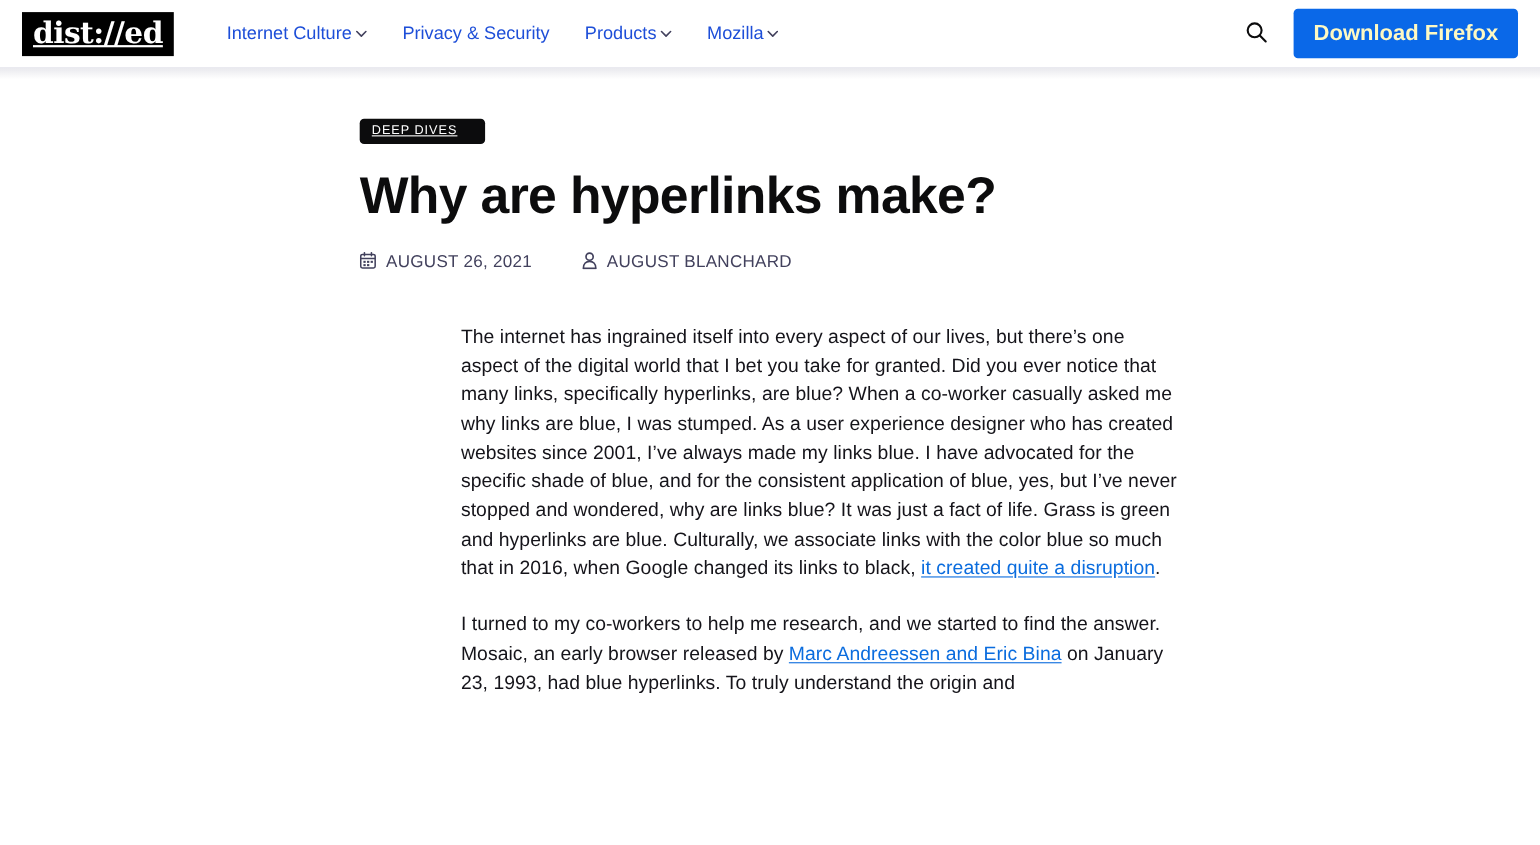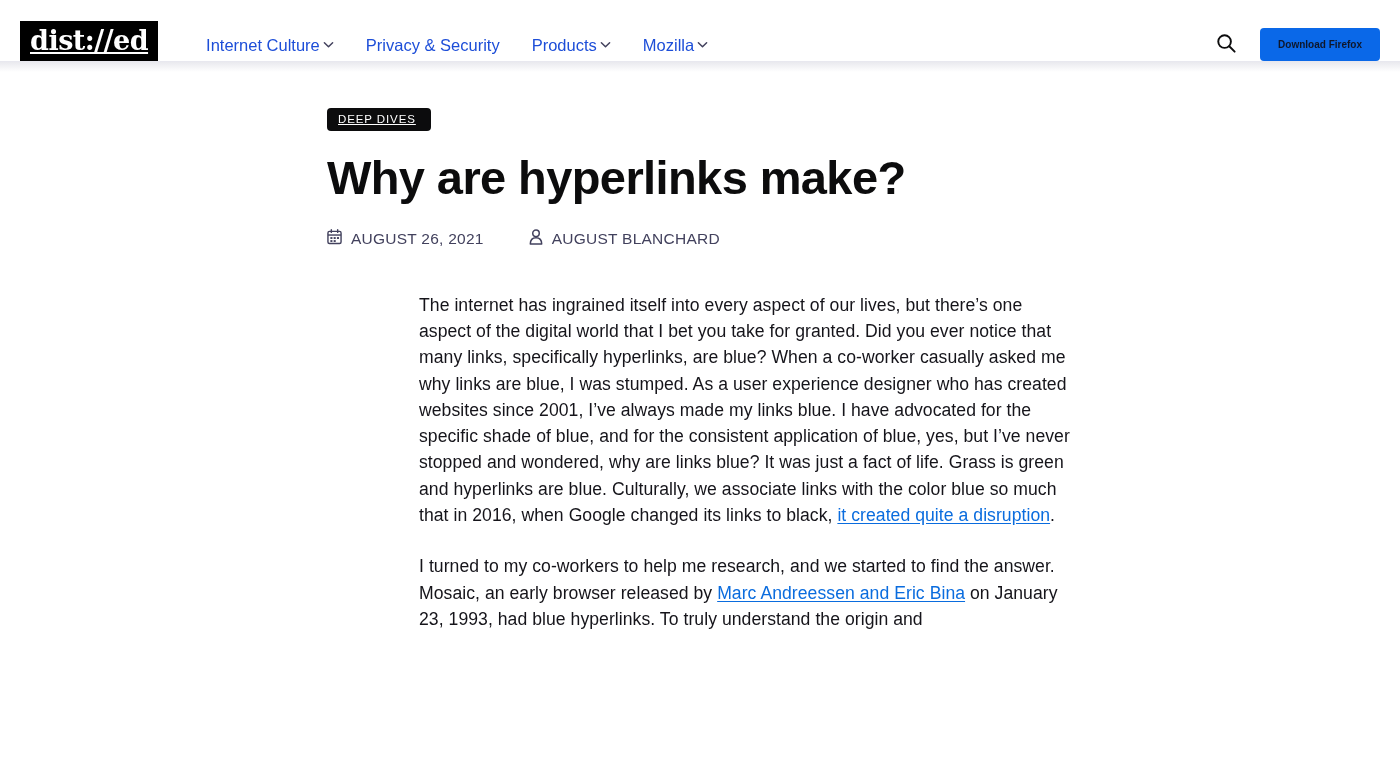--- a/index.html
+++ b/index.html
@@ -16,21 +16,21 @@
     font-family: "Liberation Sans", sans-serif;
     -webkit-font-smoothing: antialiased;
   }
 
   
   .site-header {
     position: relative;
     height: 62px;
     background: #ffffff;
     display: flex;
-    align-items: flex-end;
+    align-items: center;
     padding: 0 20px 0 20px;
     border-bottom: 1px solid #e8e8ef;
   }
   .site-header::after {
     content: "";
     position: absolute;
     left: 0; right: 0; top: 62px;
     height: 10px;
     background: linear-gradient(to bottom, rgba(120,120,150,0.16), rgba(120,120,150,0.0));
     pointer-events: none;
@@ -82,22 +82,22 @@
     align-items: center;
     gap: 18px;
   }
   .search-btn {
     width: 32px; height: 32px;
     display: flex; align-items: center; justify-content: center;
     background: none; border: none; cursor: pointer; padding: 0;
   }
   .download-btn {
     background: #0a68e8;
-    color: #0f172a;
-    font-size: 10px;
+    color: #fef9c3;
+    font-size: 20px;
     font-weight: bold;
     border: none;
     border-radius: 4px;
     padding: 11px 18px;
     cursor: pointer;
     font-family: "Liberation Sans", sans-serif;
     white-space: nowrap;
   }
 
   
@@ -109,21 +109,21 @@
     padding-right: 40px;
   }
   .badge {
     display: inline-block;
     background: #0c0c0d;
     color: #ffffff;
     font-size: 11.5px;
     letter-spacing: 0.9px;
     font-weight: 500;
     text-transform: uppercase;
-    padding: 6px 15px 5px 11px;
+    padding: 6px 25px 5px 11px;
     border-radius: 4px;
     line-height: 1;
   }
   .article-title {
     font-size: 47px;
     line-height: 1.1;
     font-weight: bold;
     color: #0c0c0d;
     margin: 21px 0 0 0;
     letter-spacing: -0.6px;

